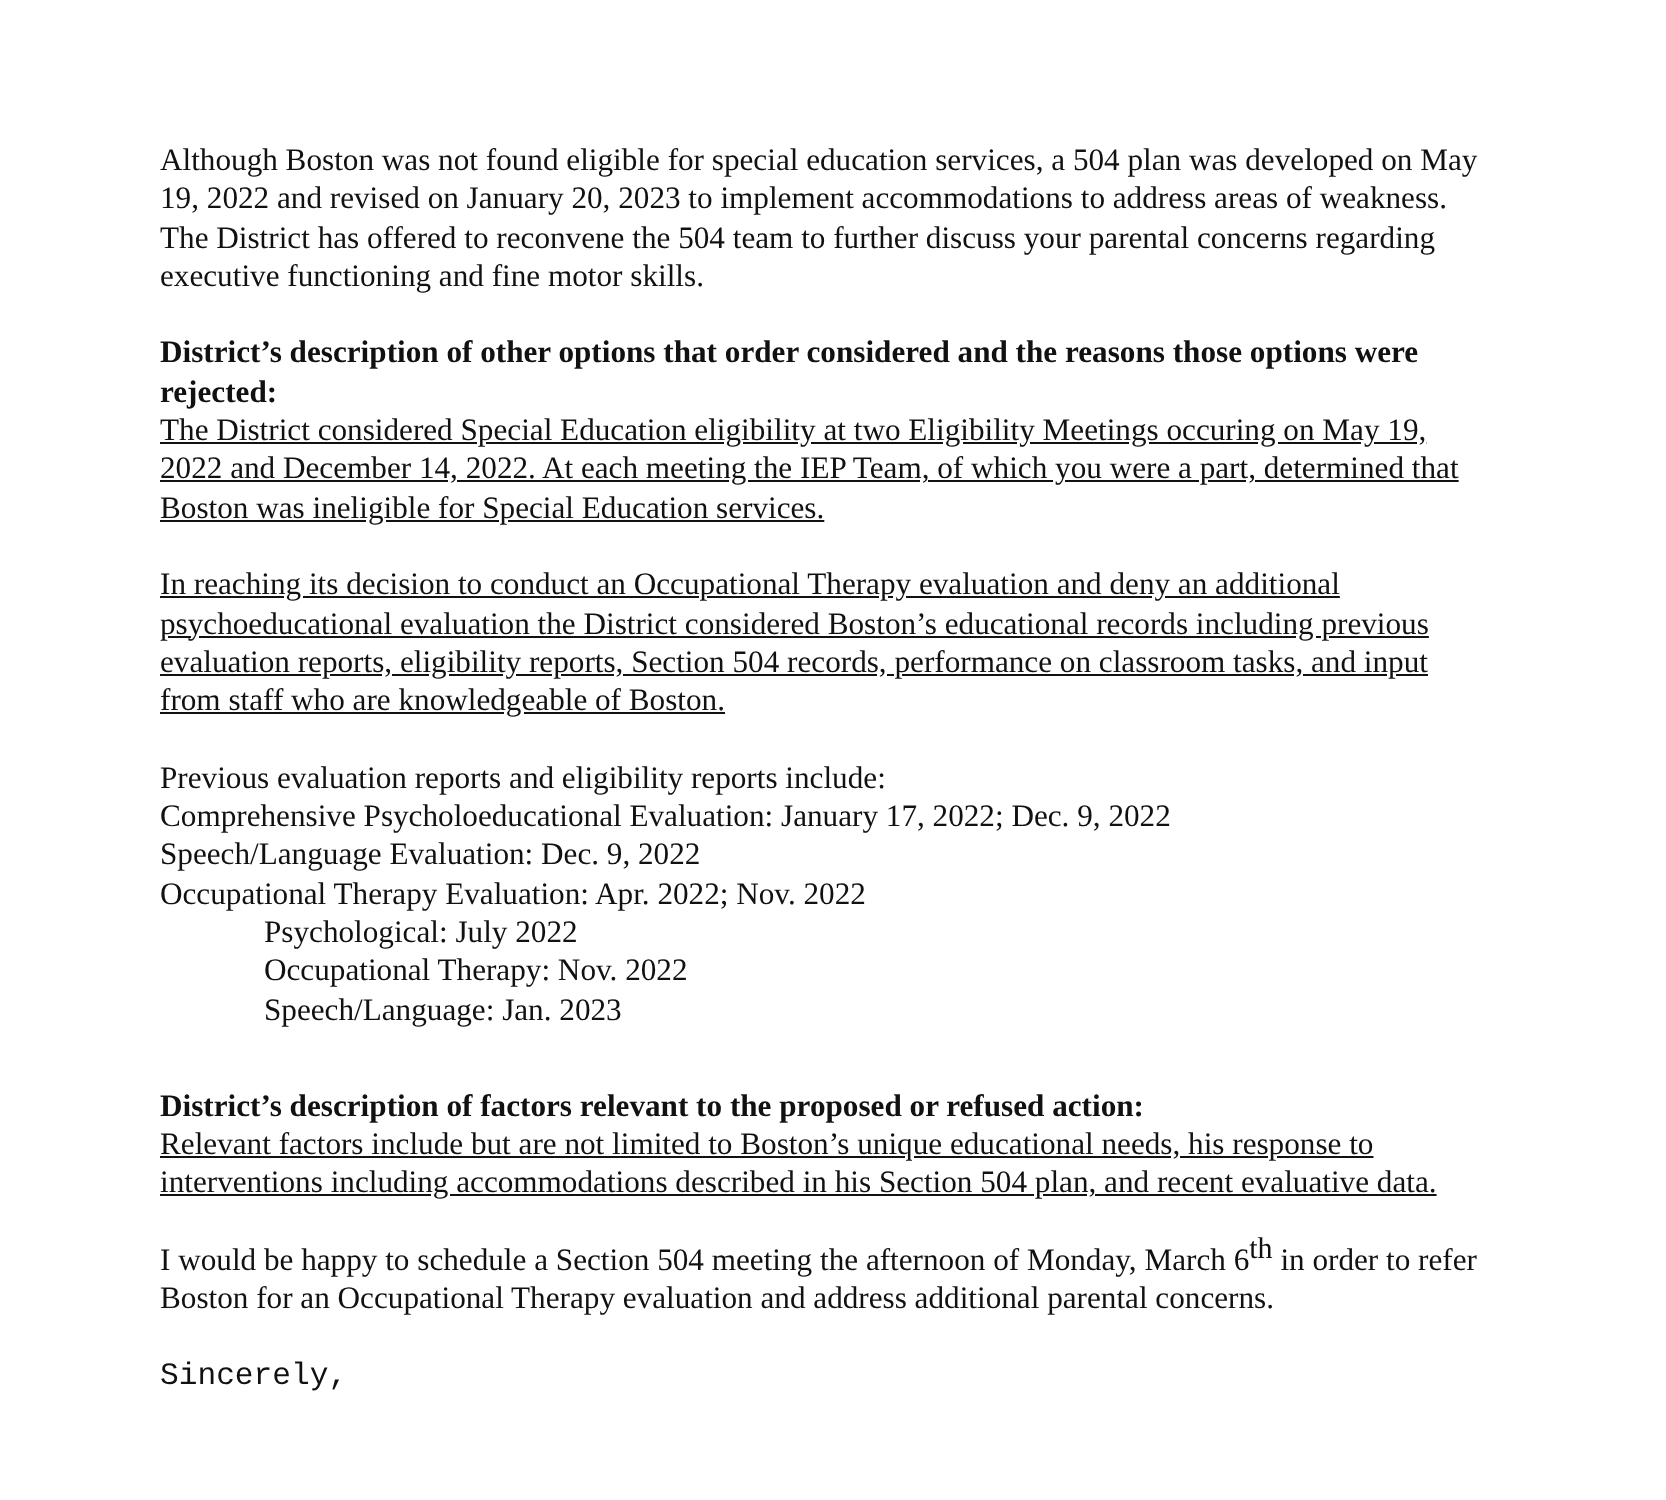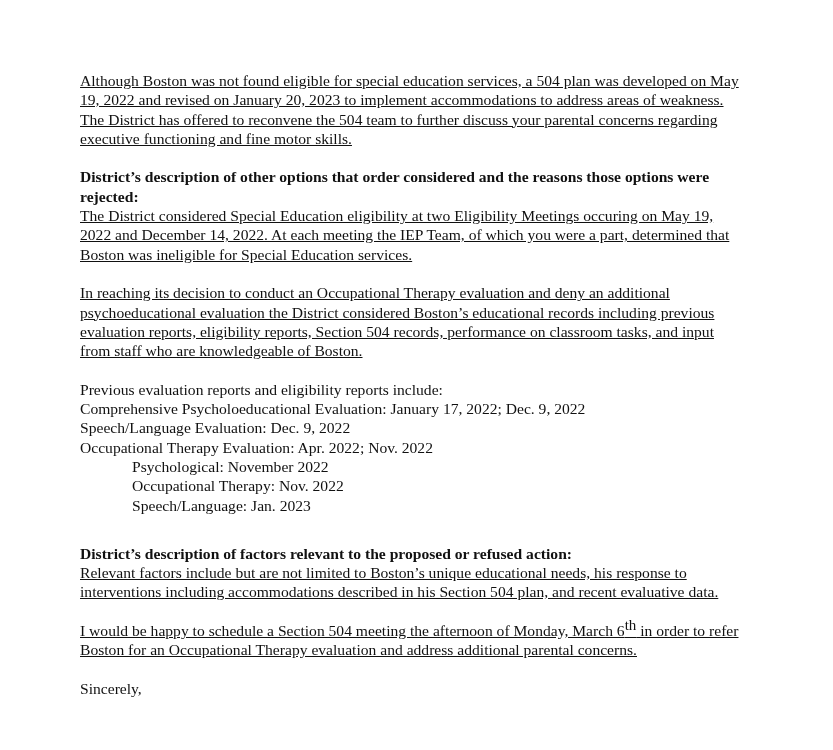--- a/index.html
+++ b/index.html
@@ -19,37 +19,36 @@
       position: absolute;
       left: 80px;
       top: 71px;
       width: 745px;
       font-size: 15.6px;
       line-height: 19.3px;
     }
     .para {
       margin: 0 0 19.3px 0;
       white-space: pre-line;
-      text-decoration: underline;
     }
     .section-heading {
       font-weight: bold;
       margin: 0;
       white-space: pre-line;
     }
     .section-body {
       margin: 0 0 19.3px 0;
       white-space: pre-line;
       text-decoration: underline;
     }
     .list-block { margin: 0 0 29px 0; }
     .list-line { display: block; }
     .list-line.indent { padding-left: 52px; }
     sup { font-size: 15px; line-height: 0; vertical-align: super; }
-    .closing { margin: 0; }
+    .closing { margin: 0; font-family: Liberation Mono, monospace; }
   </style>
 </head>
 <body>
 
 <div class="page">
 
   <p class="para">Although Boston was not found eligible for special education services, a 504 plan was developed on May
 19, 2022 and revised on January 20, 2023 to implement accommodations to address areas of weakness.
 The District has offered to reconvene the 504 team to further discuss your parental concerns regarding
 executive functioning and fine motor skills.</p>
@@ -67,21 +66,21 @@
 psychoeducational evaluation the District considered Boston’s educational records including previous
 evaluation reports, eligibility reports, Section 504 records, performance on classroom tasks, and input
 from staff who are knowledgeable of Boston.</p>
   </div>
 
   <div class="list-block">
     <span class="list-line">Previous evaluation reports and eligibility reports include:</span>
     <span class="list-line">Comprehensive Psycholoeducational Evaluation: January 17, 2022; Dec. 9, 2022</span>
     <span class="list-line">Speech/Language Evaluation: Dec. 9, 2022</span>
     <span class="list-line">Occupational Therapy Evaluation: Apr. 2022; Nov. 2022</span>
-    <span class="list-line indent">Psychological: November 2022</span>
+    <span class="list-line indent">Psychological: July 2022</span>
     <span class="list-line indent">Occupational Therapy: Nov. 2022</span>
     <span class="list-line indent">Speech/Language: Jan. 2023</span>
   </div>
 
   <div>
     <p class="section-heading">District’s description of factors relevant to the proposed or refused action:</p>
     <p class="section-body">Relevant factors include but are not limited to Boston’s unique educational needs, his response to
 interventions including accommodations described in his Section 504 plan, and recent evaluative data.</p>
   </div>
 

